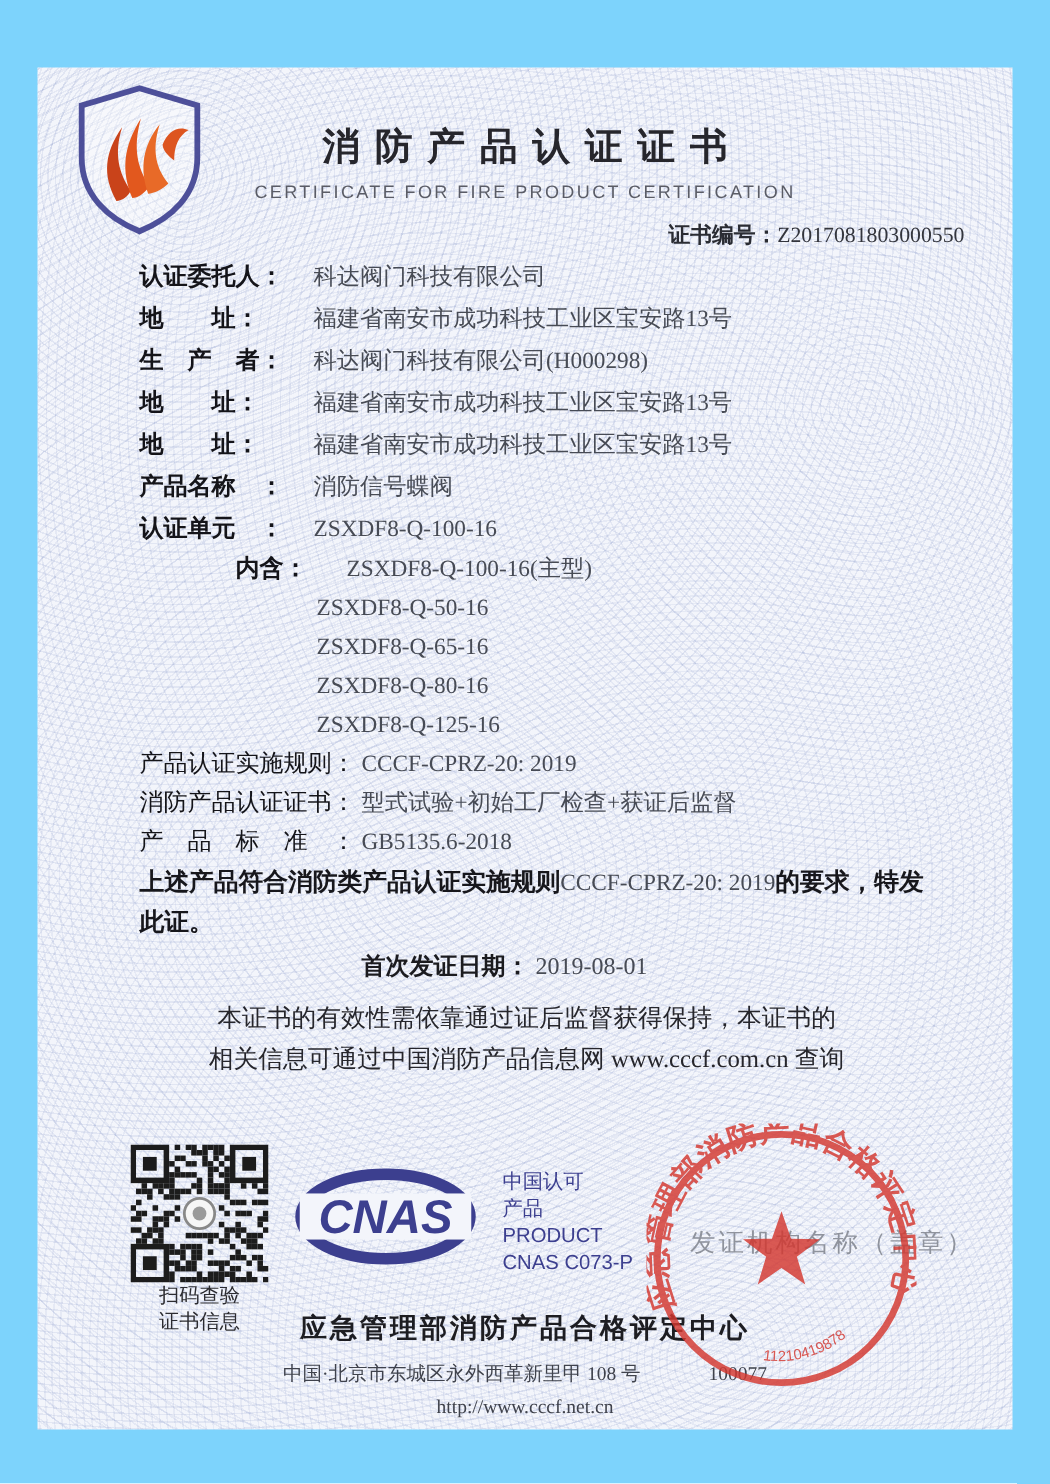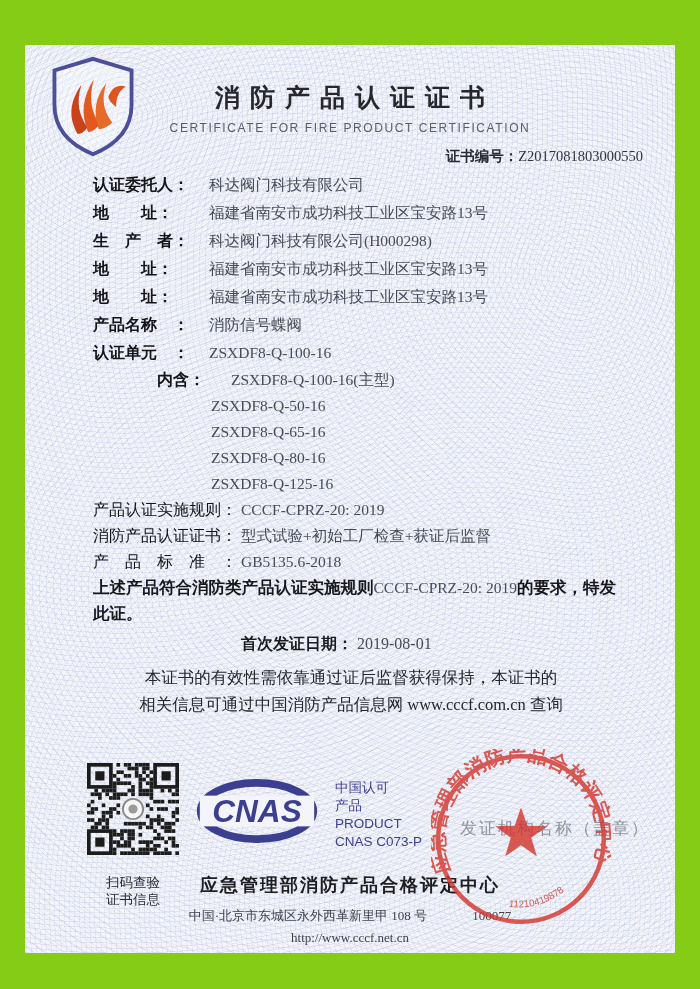--- a/index.html
+++ b/index.html
@@ -9,21 +9,21 @@
     --ink:#1b1b1f;
     --val:#474b55;
   }
   *{margin:0;padding:0;box-sizing:border-box;}
   html,body{background:#ffffff;}
   body{
     width:700px;height:989px;position:relative;overflow:hidden;
     font-family:"Liberation Serif","DejaVu Serif",serif;
     color:var(--ink);
   }
-  .page{position:absolute;inset:0;background:#84cc16;}
+  .page{position:absolute;inset:0;background:#7dd3fc;}
   .cert{
     position:absolute;left:25px;top:45px;width:650px;height:908px;
     background:
       repeating-radial-gradient(circle at 15% 8%, rgba(108,128,188,.13) 0 1px, rgba(255,255,255,0) 1px 5px),
       repeating-radial-gradient(circle at 85% 25%, rgba(108,128,188,.11) 0 1px, rgba(255,255,255,0) 1px 6px),
       repeating-radial-gradient(circle at 40% 60%, rgba(108,128,188,.10) 0 1px, rgba(255,255,255,0) 1px 7px),
       repeating-radial-gradient(circle at 70% 95%, rgba(108,128,188,.10) 0 1px, rgba(255,255,255,0) 1px 5px),
       #f3f5fb;
   }
   .brand{position:absolute;left:18px;top:8px;}
@@ -57,21 +57,21 @@
   .date-first .lbl{font-weight:700;}
   .date-first .val{color:var(--val);}
   .date-issue{line-height:28px;font-size:16px;white-space:nowrap;}
   .date-issue .lbl{font-weight:700;}
   .date-issue .val{color:var(--val);}
   .date-issue .gap{display:inline-block;width:26px;}
   .notice{margin-top:6px;text-align:center;font-size:16.5px;line-height:27px;color:#26262c;padding-right:26px;}
   .footer{position:absolute;top:712px;left:0;right:0;height:196px;}
   .qr-block{position:absolute;left:58px;top:6px;width:100px;text-align:center;}
   .qr-block svg{display:block;margin:0 auto;}
-  .qr-cap{font-size:13.5px;line-height:17px;color:#2c2c31;margin-top:19px;}
+  .qr-cap{font-size:13.5px;line-height:17px;color:#2c2c31;margin-top:0;}
   .cnas-block{position:absolute;left:168px;top:18px;display:flex;align-items:flex-start;}
   .cnas-lines{margin-left:14px;color:var(--cnas-blue);font-size:13.5px;line-height:18px;padding-top:4px;}
   .cnas-lines .en{font-family:"Liberation Sans",sans-serif;}
   .stamp-caption{
     position:absolute;left:396px;top:60px;width:268px;text-align:center;
     color:#8f939d;font-size:17px;letter-spacing:2px;z-index:1;white-space:nowrap;
   }
   .stamp{position:absolute;left:406px;top:-8px;width:180px;height:180px;z-index:2;opacity:.82;}
   .org{
     position:absolute;top:116px;left:0;right:0;text-align:center;

